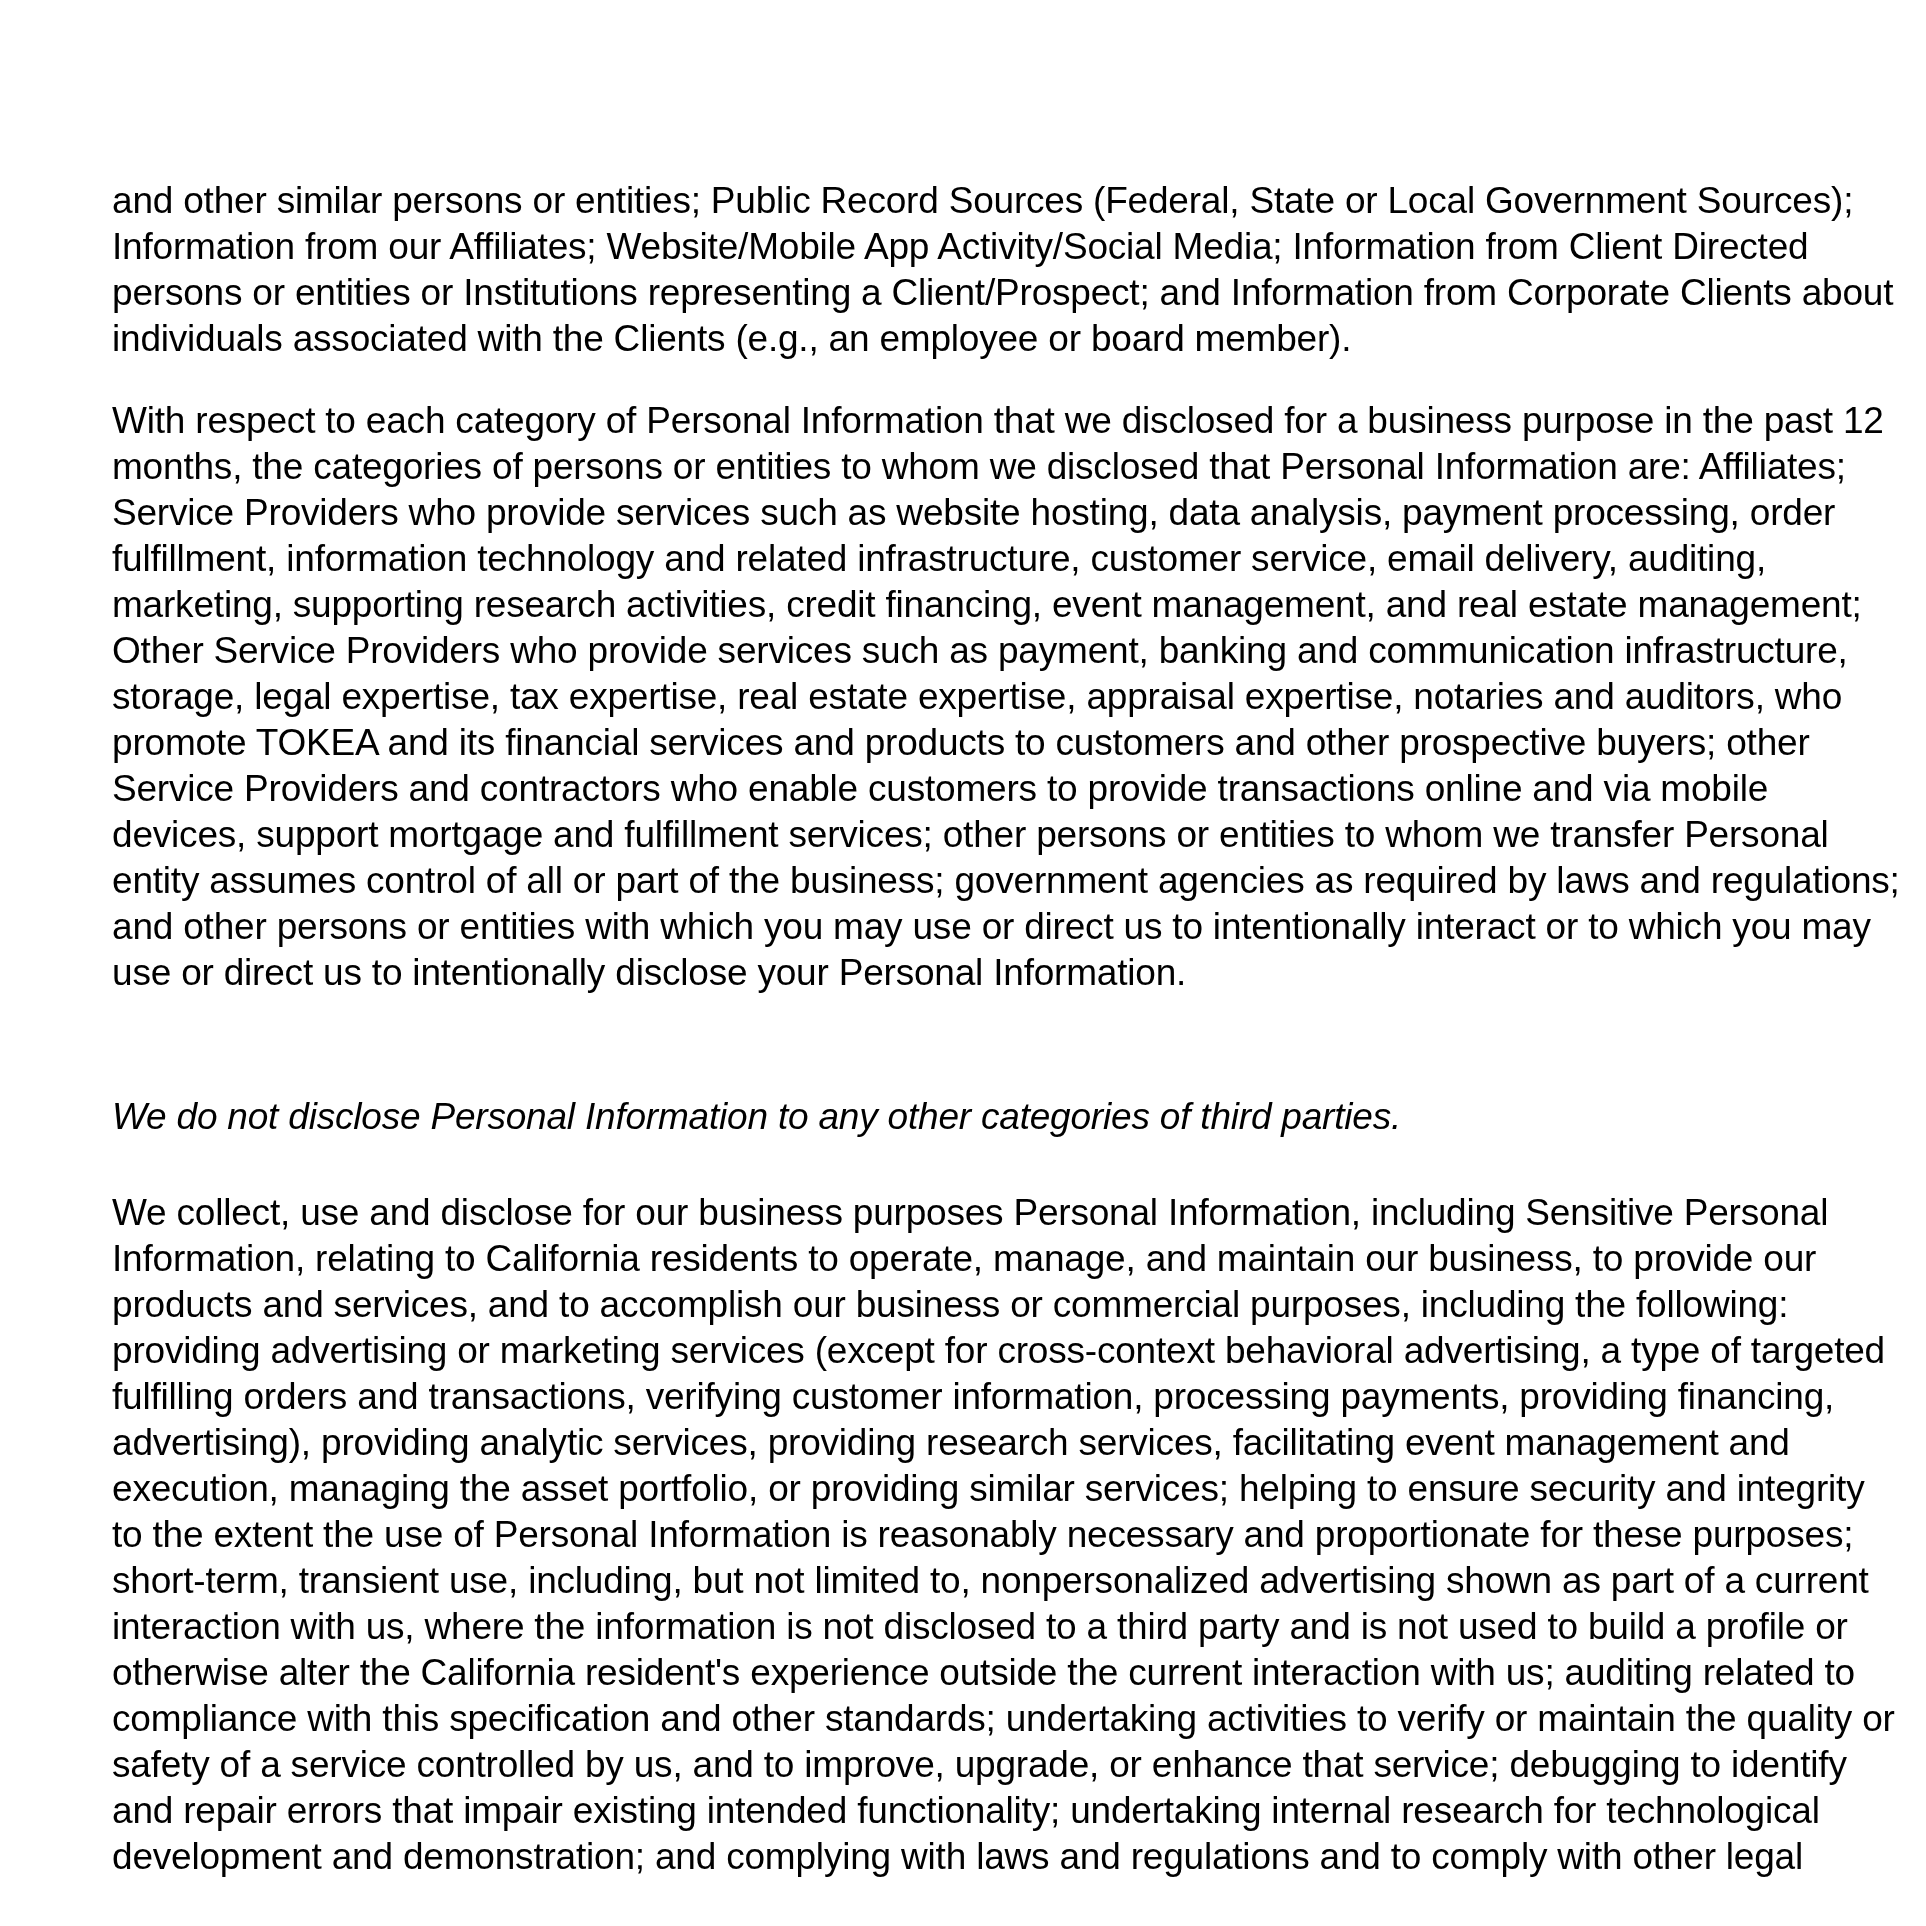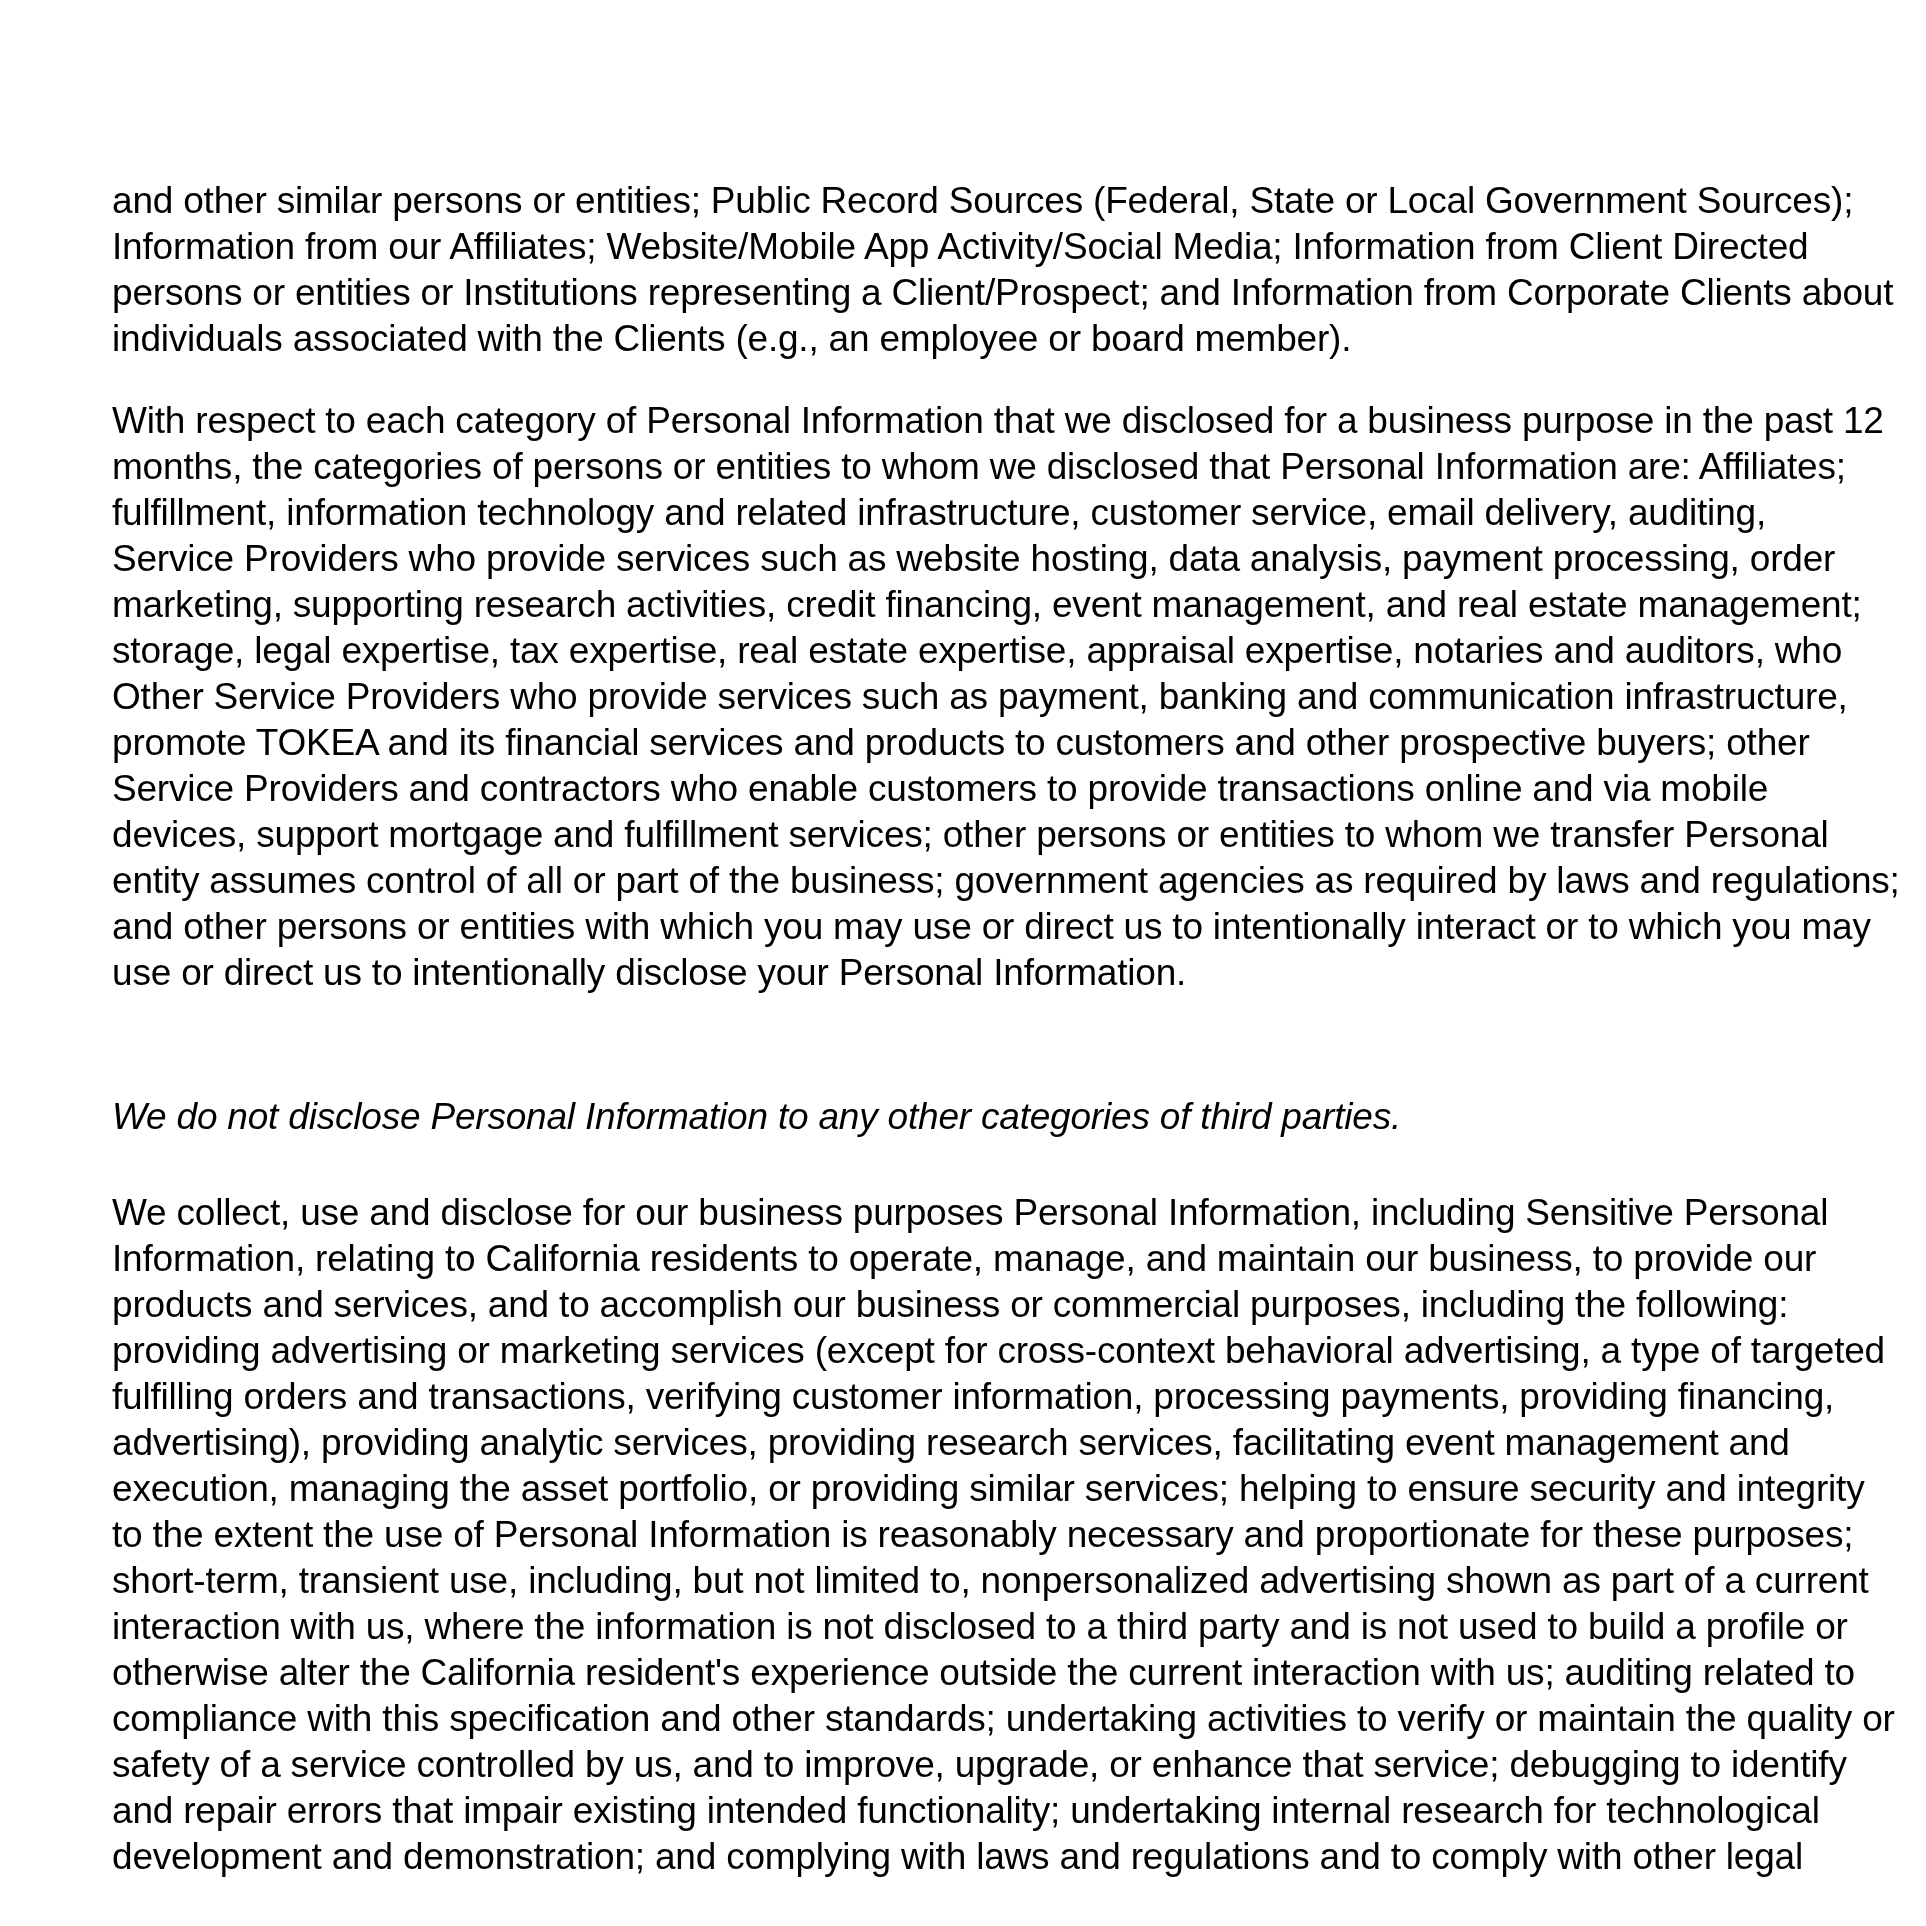--- a/index.html
+++ b/index.html
@@ -24,25 +24,25 @@
 <div class="page">
   <div class="para" id="p1">
       <span class="line">and other similar persons or entities; Public Record Sources (Federal, State or Local Government Sources);</span>
       <span class="line">Information from our Affiliates; Website/Mobile App Activity/Social Media; Information from Client Directed</span>
       <span class="line">persons or entities or Institutions representing a Client/Prospect; and Information from Corporate Clients about</span>
       <span class="line">individuals associated with the Clients (e.g., an employee or board member).</span>
     </div>
   <div class="para" id="p2">
       <span class="line">With respect to each category of Personal Information that we disclosed for a business purpose in the past 12</span>
       <span class="line">months, the categories of persons or entities to whom we disclosed that Personal Information are: Affiliates;</span>
+      <span class="line">Service Providers who provide services such as website hosting, data analysis, payment processing, order</span>
       <span class="line">fulfillment, information technology and related infrastructure, customer service, email delivery, auditing,</span>
-      <span class="line">Service Providers who provide services such as website hosting, data analysis, payment processing, order</span>
       <span class="line">marketing, supporting research activities, credit financing, event management, and real estate management;</span>
+      <span class="line">Other Service Providers who provide services such as payment, banking and communication infrastructure,</span>
       <span class="line">storage, legal expertise, tax expertise, real estate expertise, appraisal expertise, notaries and auditors, who</span>
-      <span class="line">Other Service Providers who provide services such as payment, banking and communication infrastructure,</span>
       <span class="line">promote TOKEA and its financial services and products to customers and other prospective buyers; other</span>
       <span class="line">Service Providers and contractors who enable customers to provide transactions online and via mobile</span>
       <span class="line">devices, support mortgage and fulfillment services; other persons or entities to whom we transfer Personal</span>
       <span class="line">entity assumes control of all or part of the business; government agencies as required by laws and regulations;</span>
       <span class="line">and other persons or entities with which you may use or direct us to intentionally interact or to which you may</span>
       <span class="line">use or direct us to intentionally disclose your Personal Information.</span>
     </div>
   <div class="para" id="p3">
       <span class="line">We do not disclose Personal Information to any other categories of third parties.</span>
     </div>

